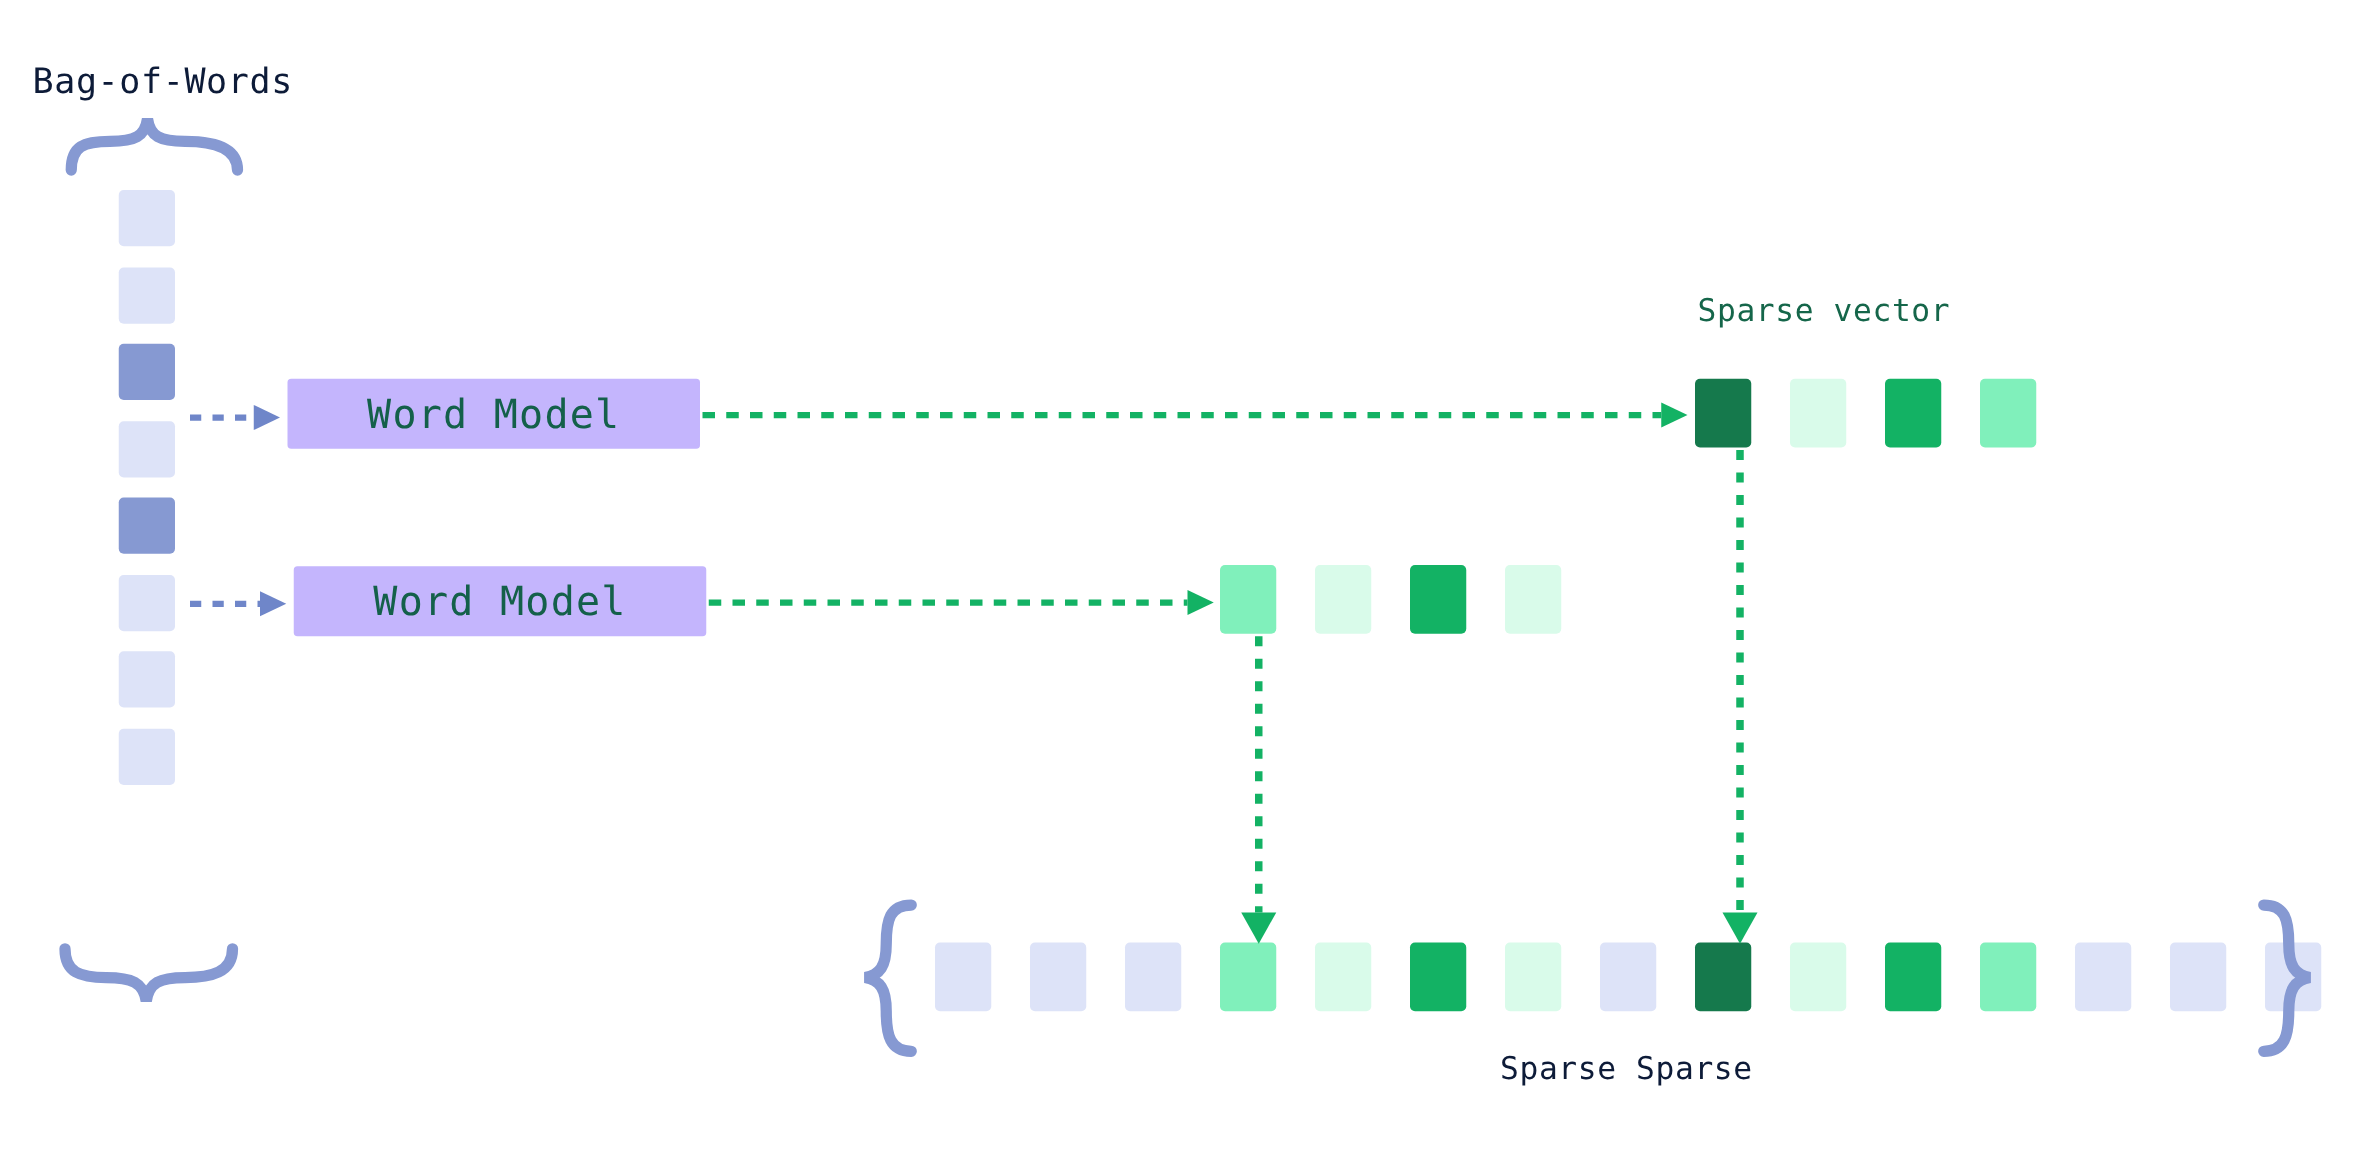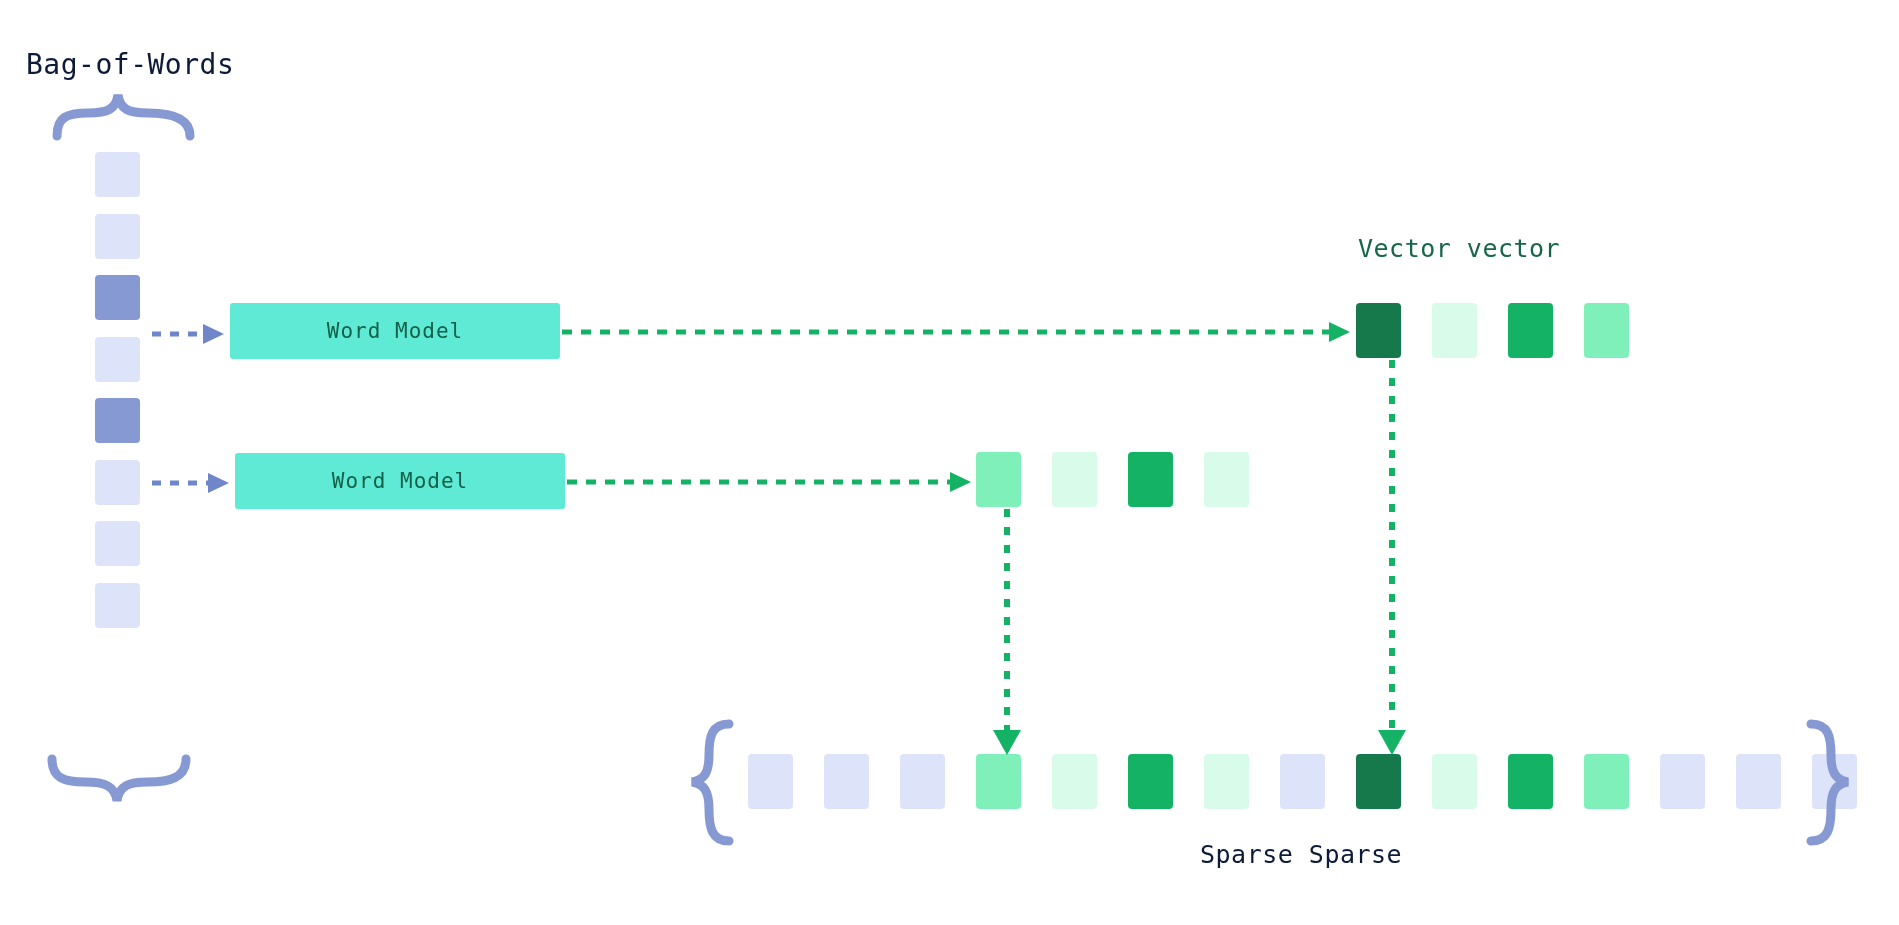--- a/index.html
+++ b/index.html
@@ -48,47 +48,47 @@
   }
   #sparse-title {
     left: 1200px; top: 828px;
     font-size: 25px;
   }
 
   
   .wm-box {
     position: absolute;
     height: 56px;
-    background: #5eead4;
+    background: #c4b5fd;
     border-radius: 3px;
     display: flex;
     align-items: center;
     justify-content: center;
     color: #14604a;
-    font-size: 21px;
+    font-size: 32px;
     letter-spacing: 1px;
     font-family: "DejaVu Sans Mono", "Liberation Mono", monospace;
   }
 
   
   #overlay {
     position: absolute;
     left: 0; top: 0;
     width: 1899px; height: 925px;
     pointer-events: none;
   }
 </style>
 </head>
 <body>
 
 <div id="canvas">
 
   <div class="label label-navy" id="bow-title">Bag-of-Words</div>
 
-  <div class="label label-green" id="meaning-title">Vector vector</div>
+  <div class="label label-green" id="meaning-title">Sparse vector</div>
 
   <div class="label label-navy" id="sparse-title">Sparse Sparse</div>
 
   <div class="wm-box" style="left:230px; top:291px; width:330px;">Word Model</div>
 
   <div class="wm-box" style="left:235px; top:441px; width:330px;">Word Model</div>
 
   <div id="bow-column">
       <div class="cell sq" style="left: 95px; top: 140px; background: rgb(221, 227, 248);"></div>
       <div class="cell sq" style="left: 95px; top: 202px; background: rgb(221, 227, 248);"></div>

